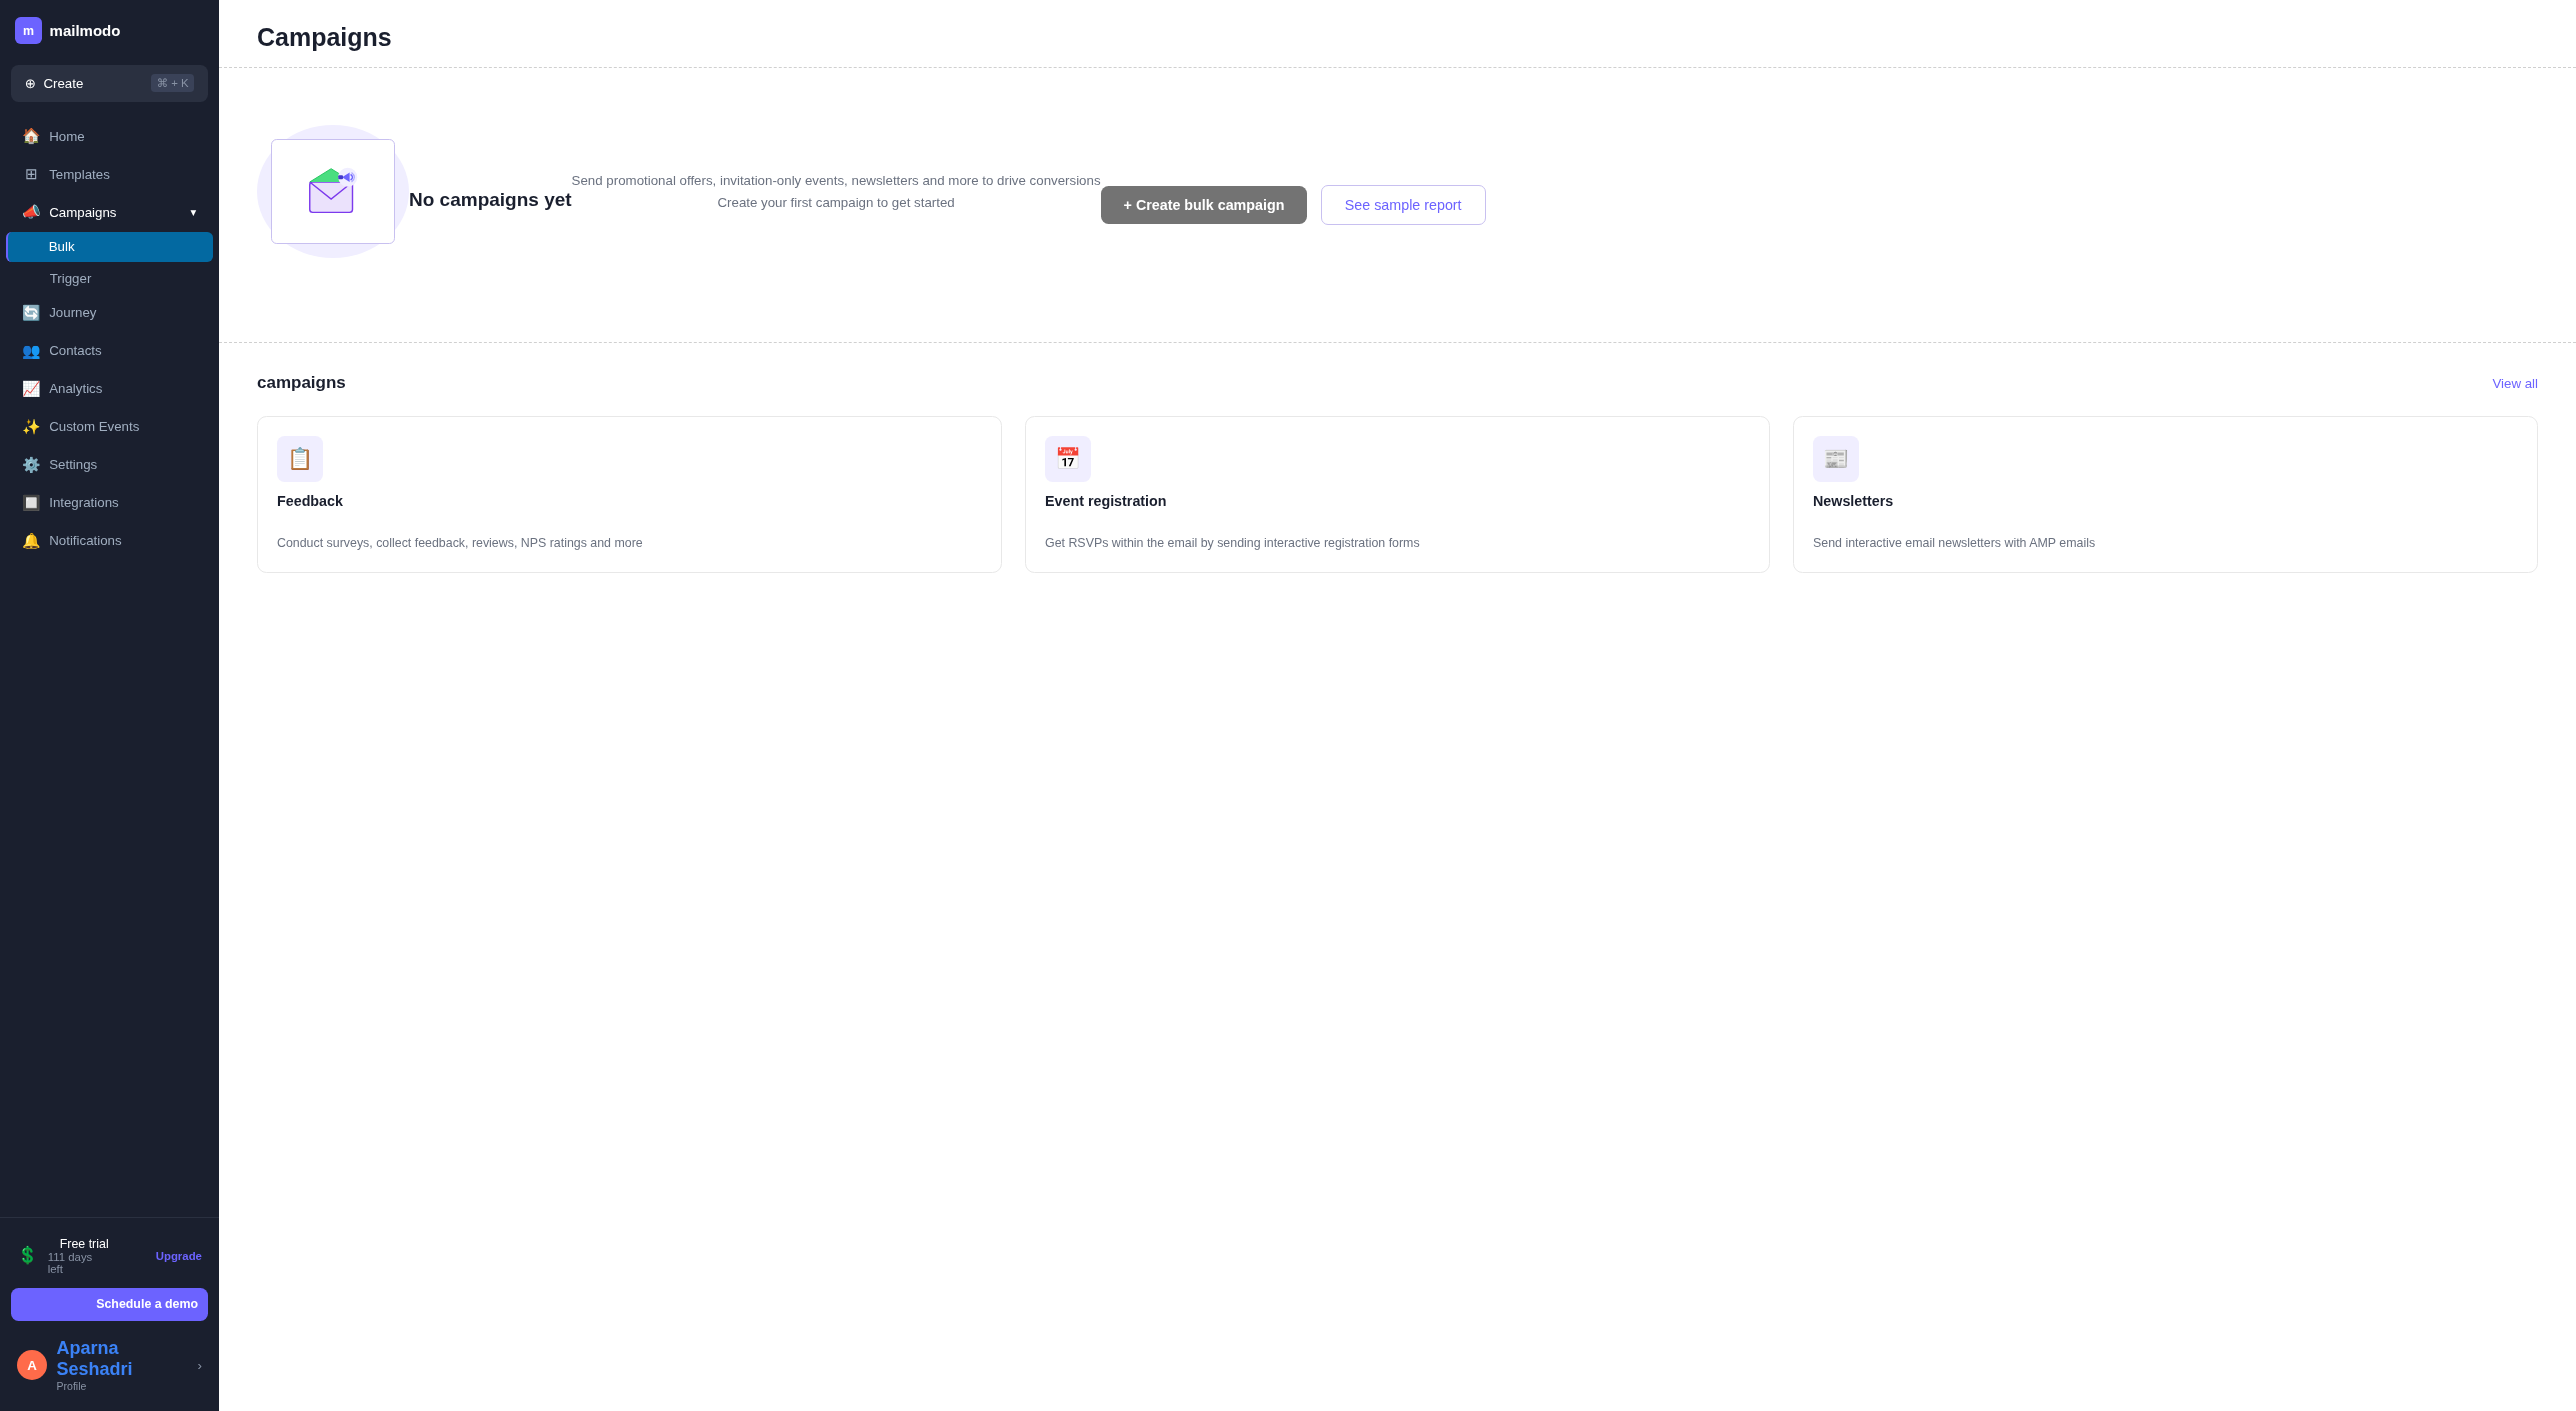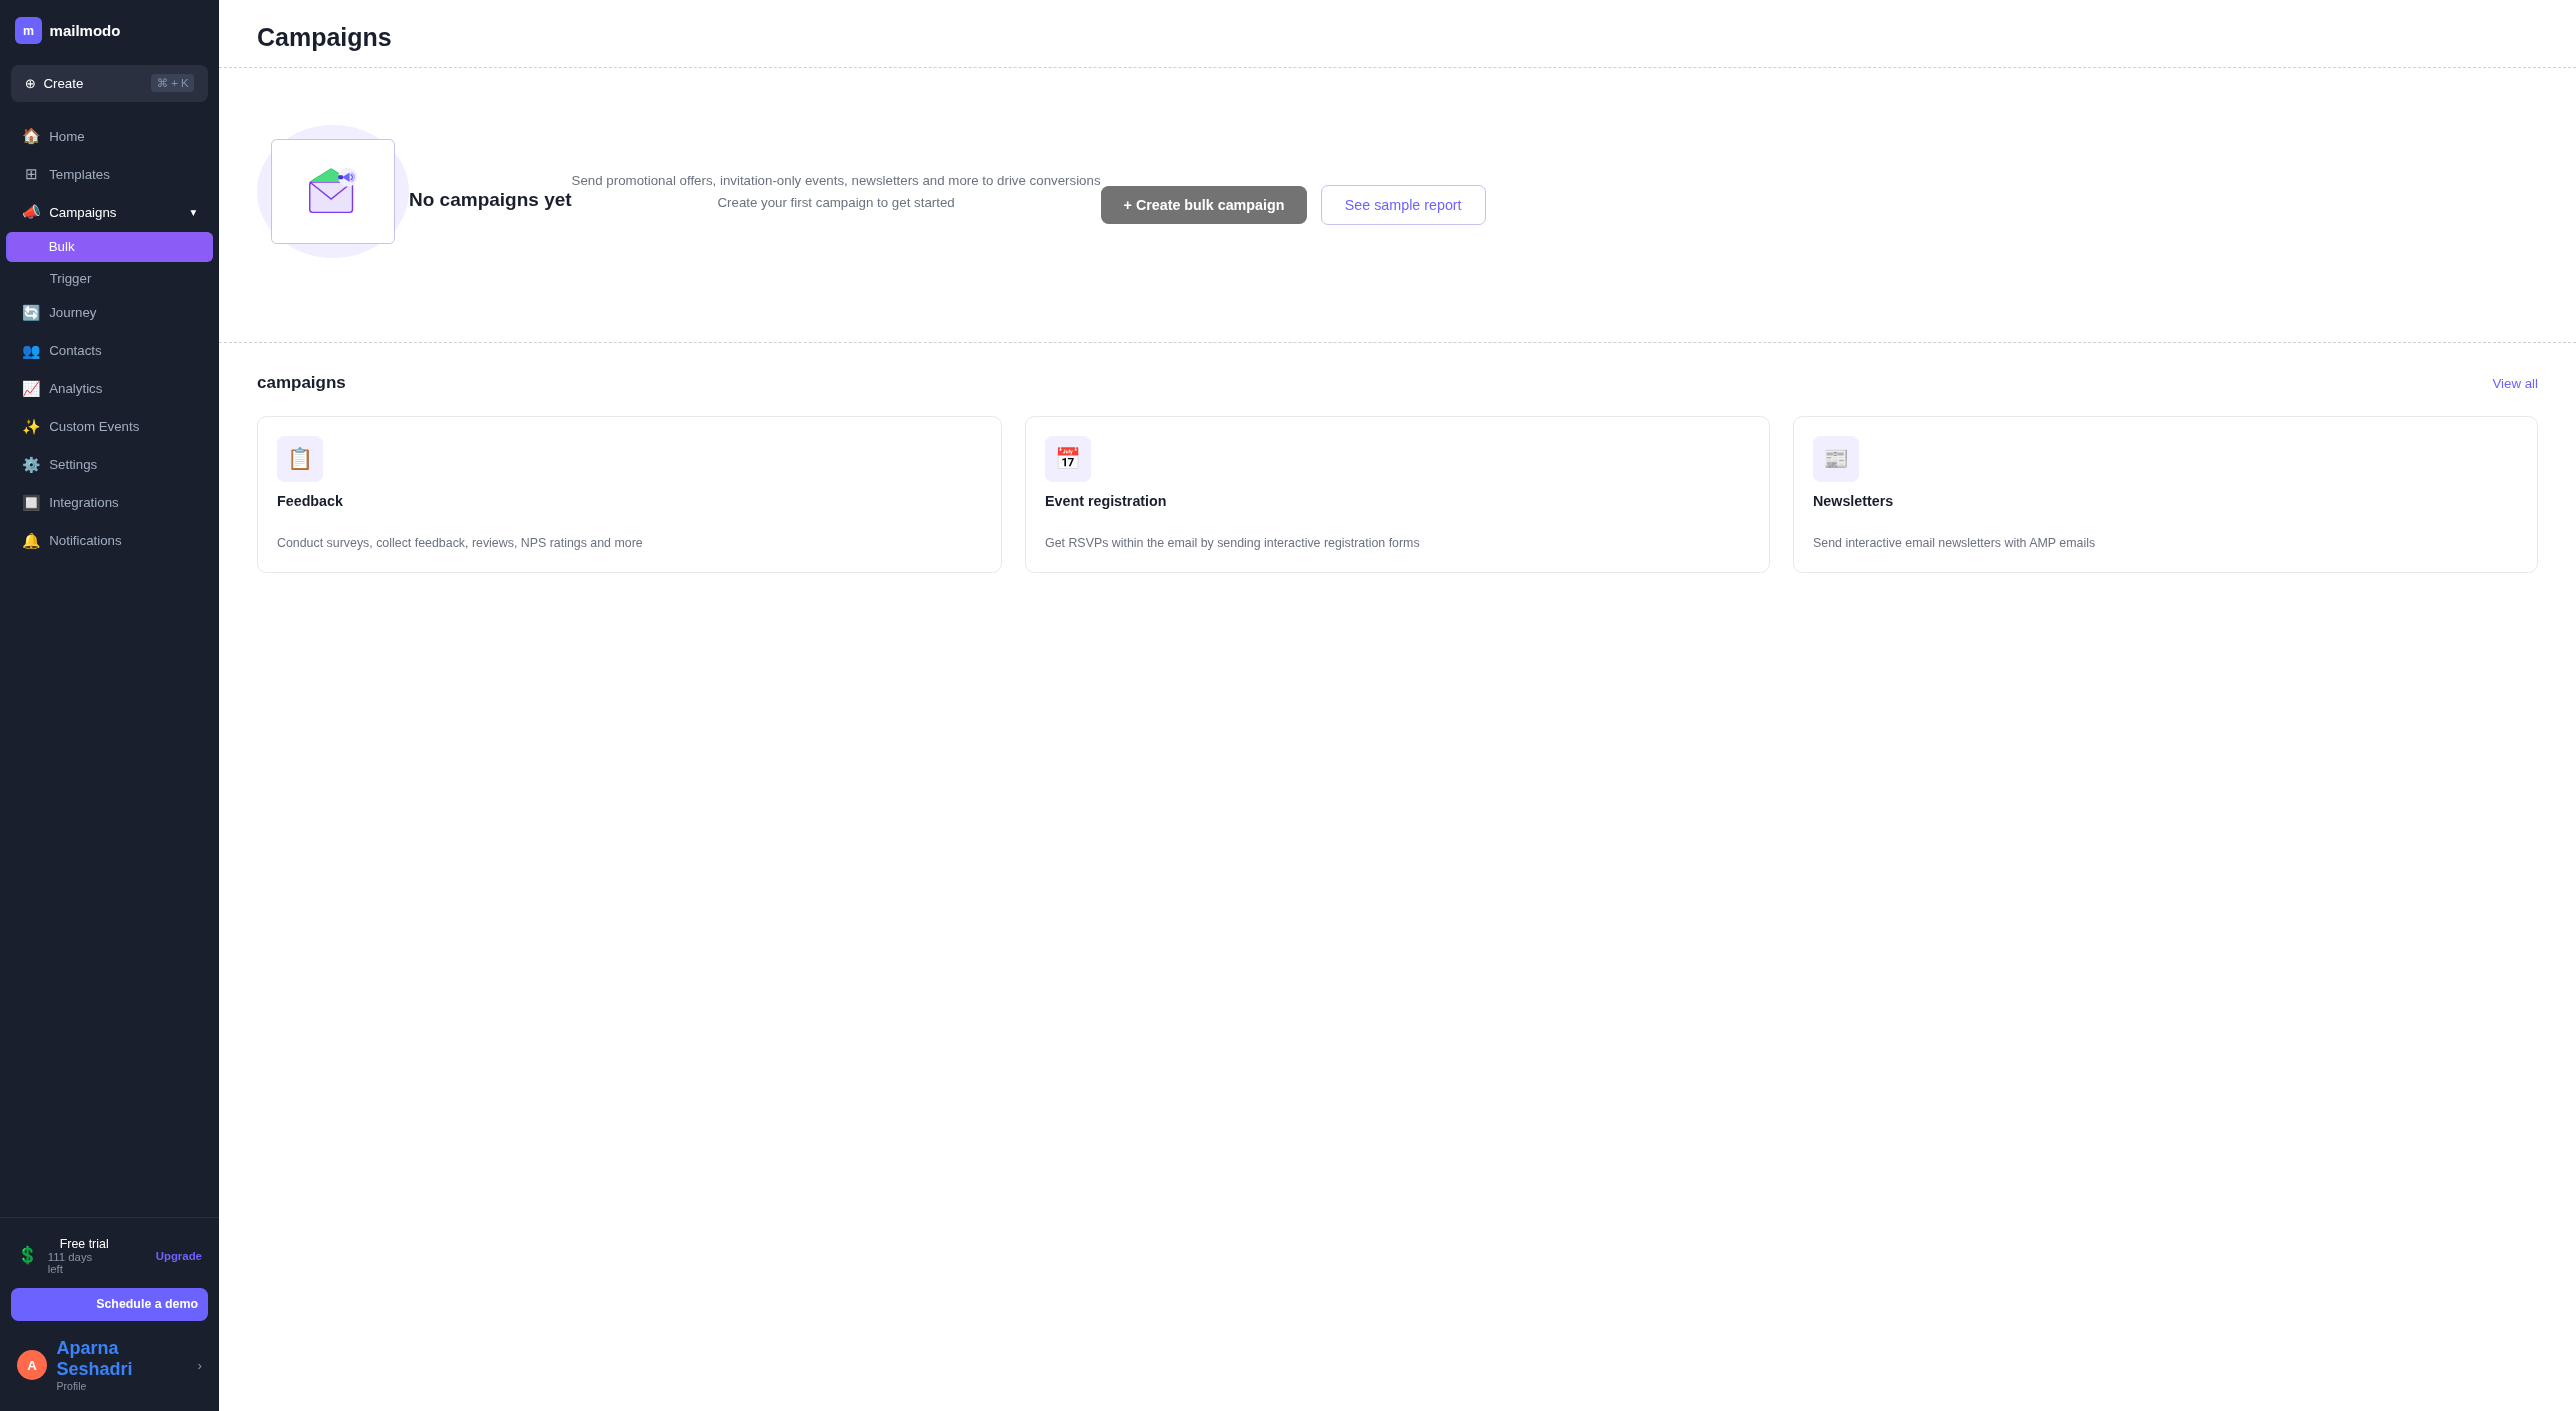--- a/index.html
+++ b/index.html
@@ -68,21 +68,21 @@
     .nav-sub-item {
       display: flex; align-items: center;
       padding: 7.6px 17px 7.6px 44px;
       cursor: pointer;
       color: #a0aec0;
       font-size: 13.3px;
       border-radius: 5.7px;
       margin: 1px 5.7px;
     }
     .nav-sub-item.active {
-      background: #8b5cf6;
+      background: #0369a1;
       color: #fff;
       border-left: 2.9px solid #6c63ff;
       padding-left: 41px;
     }
 
     .sidebar-bottom {
       padding: 11.4px;
       border-top: 1px solid #2a3040;
     }
     .trial-row {

